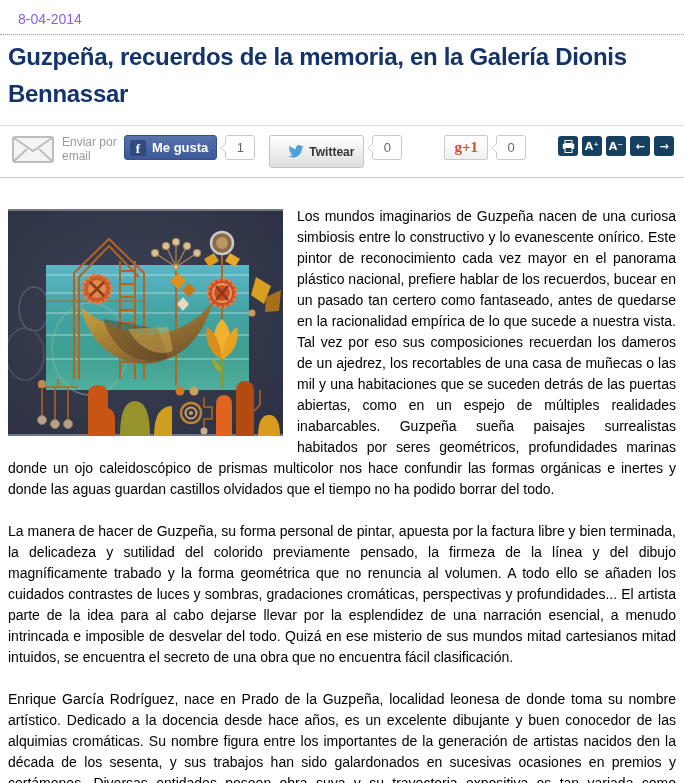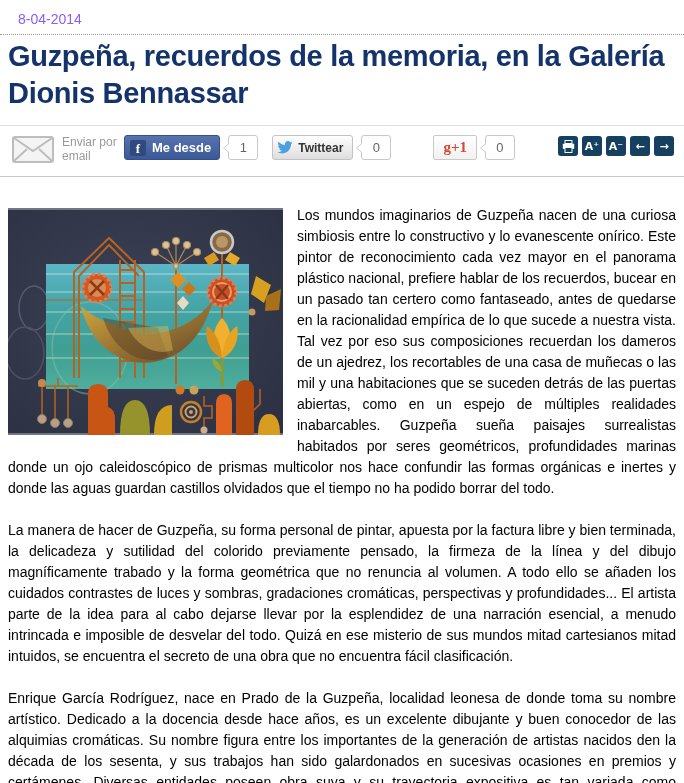--- a/index.html
+++ b/index.html
@@ -8,21 +8,21 @@
     width: 684px; height: 783px; overflow: hidden;
     font-family: "Liberation Sans", sans-serif;
   }
   .page { width: 684px; padding: 0 8px; }
 
   
   .date { margin: 11px 0 7px 10px; font-size: 14px; color: #8b5cf6; }
   .dotted-rule { border-bottom: 1px dotted #9a9a9a; margin: 0 -8px; }
   .kicker { margin-top: 8px; font-size: 13px; font-weight: bold; color: #e07b28; letter-spacing: 0.2px; }
   h1.headline {
-    margin: 3px 0 0; font-size: 29px; line-height: 37px;
+    margin: 3px 0 0; font-size: 24px; line-height: 37px;
     color: #14336b; font-weight: bold; letter-spacing: -0.3px;
   }
 
   
   .share-bar {
     margin: 13px -8px 8px; padding: 9px 10px 9px 12px;
     border-top: 1px solid #dedede; border-bottom: 1px solid #c9c9c9;
     display: flex; align-items: flex-start;
   }
   .email-share { display: flex; align-items: flex-start; width: 110px; cursor: pointer; }
@@ -54,21 +54,21 @@
     border-top: 5px solid transparent; border-bottom: 5px solid transparent;
     border-right: 6px solid #c9c9c9;
   }
   .bubble::after {
     content: ""; position: absolute; left: -5px; top: 8px;
     border-top: 4px solid transparent; border-bottom: 4px solid transparent;
     border-right: 5px solid #fff;
   }
   .tw-widget { margin-left: 14px; }
   .tw-btn {
-    display: flex; align-items: center; height: 25px; padding: 0 9px 0 4px;
+    display: flex; align-items: center; height: 33px; padding: 0 9px 0 18px;
     background: linear-gradient(#ffffff, #dedede); border: 1px solid #c3c3c3;
     border-radius: 3px; color: #333; font-size: 12px; font-weight: bold; cursor: pointer;
     font-family: "Liberation Sans", sans-serif;
   }
   .tw-bird { margin-right: 5px; display: inline-flex; }
   .gp-widget { margin-left: 42px; }
   .gp-btn {
     display: flex; align-items: center; height: 25px; padding: 0 9px;
     background: linear-gradient(#ffffff, #f1f1f1); border: 1px solid #c9c9c9;
     border-radius: 2px; cursor: pointer;
@@ -116,21 +116,21 @@
       </span>
       <span class="email-label">
         <span>Enviar por</span>
         <span>email</span>
       </span>
     </div>
 
     <div class="widget fb-widget">
       <button class="fb-btn">
         <span class="fb-f">f</span>
-        <span>Me desde</span>
+        <span>Me gusta</span>
       </button>
       <span class="bubble">1</span>
     </div>
 
     <div class="widget tw-widget">
       <button class="tw-btn">
         <span class="tw-bird">
           <svg width="16" height="14" viewBox="0 0 16 14">
             <path fill="#4aa1de" d="M15.5,1.7c-0.6,0.3-1.1,0.4-1.7,0.5c0.6-0.4,1.1-1,1.3-1.7c-0.6,0.3-1.2,0.6-1.9,0.7 C12.6,0.5,11.8,0.1,11,0.1c-1.7,0-3.1,1.4-3.1,3.1c0,0.2,0,0.5,0.1,0.7C5.4,3.8,3.1,2.6,1.6,0.7C1.3,1.2,1.1,1.7,1.1,2.3 c0,1.1,0.5,2,1.4,2.6C2,4.9,1.5,4.7,1.1,4.5v0c0,1.5,1.1,2.8,2.5,3C3.3,7.6,3,7.7,2.7,7.7c-0.2,0-0.4,0-0.6-0.1 c0.4,1.2,1.5,2.1,2.9,2.2c-1.1,0.8-2.4,1.3-3.9,1.3c-0.3,0-0.5,0-0.8,0c1.4,0.9,3,1.4,4.8,1.4c5.7,0,8.9-4.8,8.9-8.9 c0-0.1,0-0.3,0-0.4C14.6,2.9,15.1,2.3,15.5,1.7z"></path>
           </svg>

